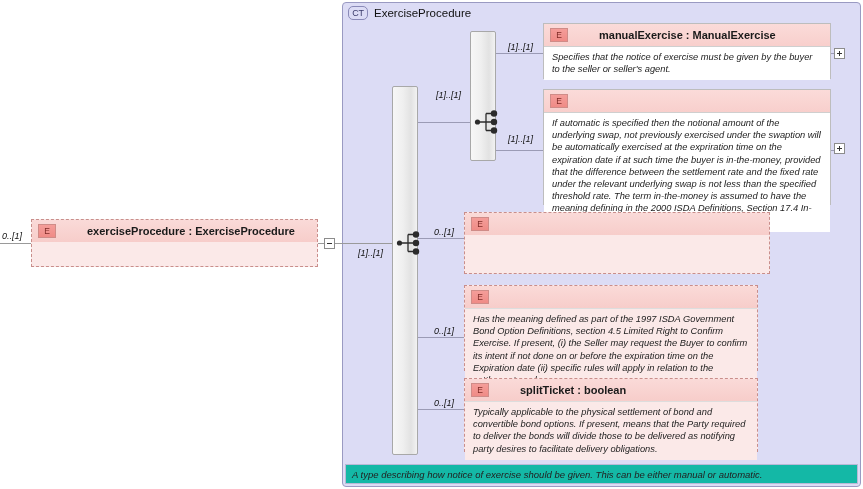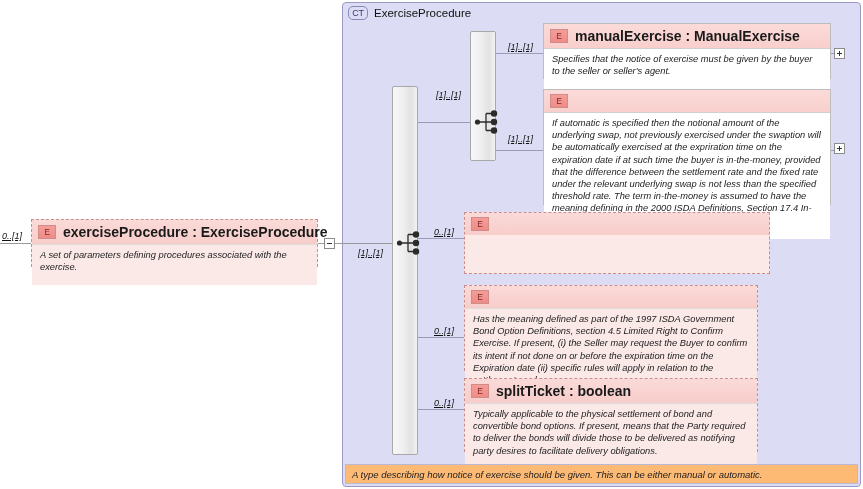--- a/index.html
+++ b/index.html
@@ -28,21 +28,21 @@
     background:#dcdcf5;
     color:#3a3a6a;
     font-size:9px; line-height:12px; text-align:center;
     font-family:"Liberation Sans", sans-serif;
     letter-spacing:-0.3px;
   }
   .ct-title { font-size:11.5px; color:#111; }
 
   .ct-anno {
     position:absolute;
-    background:#fdba74;
+    background:#14b8a6;
     border:1px solid #b9b9d6;
     font-style:italic;
     font-size:9.5px;
     color:#222;
     padding:3px 6px;
     line-height:13px;
     white-space:nowrap;
   }
 
   
@@ -71,40 +71,39 @@
   .el.required .el-head {
     background:linear-gradient(to bottom,#fbdbd9 0%,#f8cfcc 100%);
   }
   .el-badge {
     width:18px; height:14px; flex:0 0 18px;
     border:1px solid #cf8c88;
     background:linear-gradient(to bottom,#f49d99 0%,#ef8b86 100%);
     color:#7e2a26;
     font-size:8.5px; line-height:12px; text-align:center;
   }
-  .el-name { font-size:14px; font-weight:bold; color:#1a1a1a; white-space:nowrap; }
+  .el-name { font-size:11px; font-weight:bold; color:#1a1a1a; white-space:nowrap;margin-left:24px; }
   .el-doc {
     font-style:italic; font-size:9.3px; line-height:12.2px;
-    color:#232323; padding:4px 8px 12px 8px;
+    color:#232323; padding:4px 8px 5px 8px;
     border-top:1px solid #ddd;
     background:#fbe9e8;
   }
   .el.required .el-doc { background:#ffffff; border-top:1px solid #cfcfcf; }
 
   
   .ln { position:absolute; background:#9b9bb5; }
   .ln.h { height:1px; }
   .ln.grey { background:#9a9a9a; }
 
   
   .card {
     position:absolute;
     font-size:9px; font-style:italic; color:#111;
     white-space:nowrap;
-    text-decoration:underline;
   }
 
   
   .tog {
     position:absolute;
     width:11px; height:11px;
     border:1px solid #8c8c8c;
     background:#fff;
   }
   .tog::before {
@@ -126,21 +125,20 @@
   <div class="ct-header" style="left:348px; top:6px;">
     <span class="ct-badge">CT</span>
     <span class="ct-title">ExerciseProcedure</span>
   </div>
 
   <div class="el" style="left:31px; top:219px; width:287px; height:48px;">
     <div class="el-head">
       <span class="el-badge">E</span>
       <span class="el-name">exerciseProcedure : ExerciseProcedure</span>
     </div>
-    <div class="el-doc">A set of parameters defining procedures associated with the exercise.</div>
   </div>
   <div class="card" style="left:2px; top:231px;">0..[1]</div>
   <div class="ln h grey" style="left:0px; top:243px; width:31px;"></div>
 
   <div class="ln h grey" style="left:318px; top:243px; width:6px;"></div>
   <div class="tog" style="left:324px; top:238px;"></div>
   <div class="ln h grey" style="left:335px; top:243px; width:58px;"></div>
   <div class="card" style="left:358px; top:248px;">[1]..[1]</div>
 
   <div class="bar" style="left:392px; top:86px; width:26px; height:369px;"></div>

